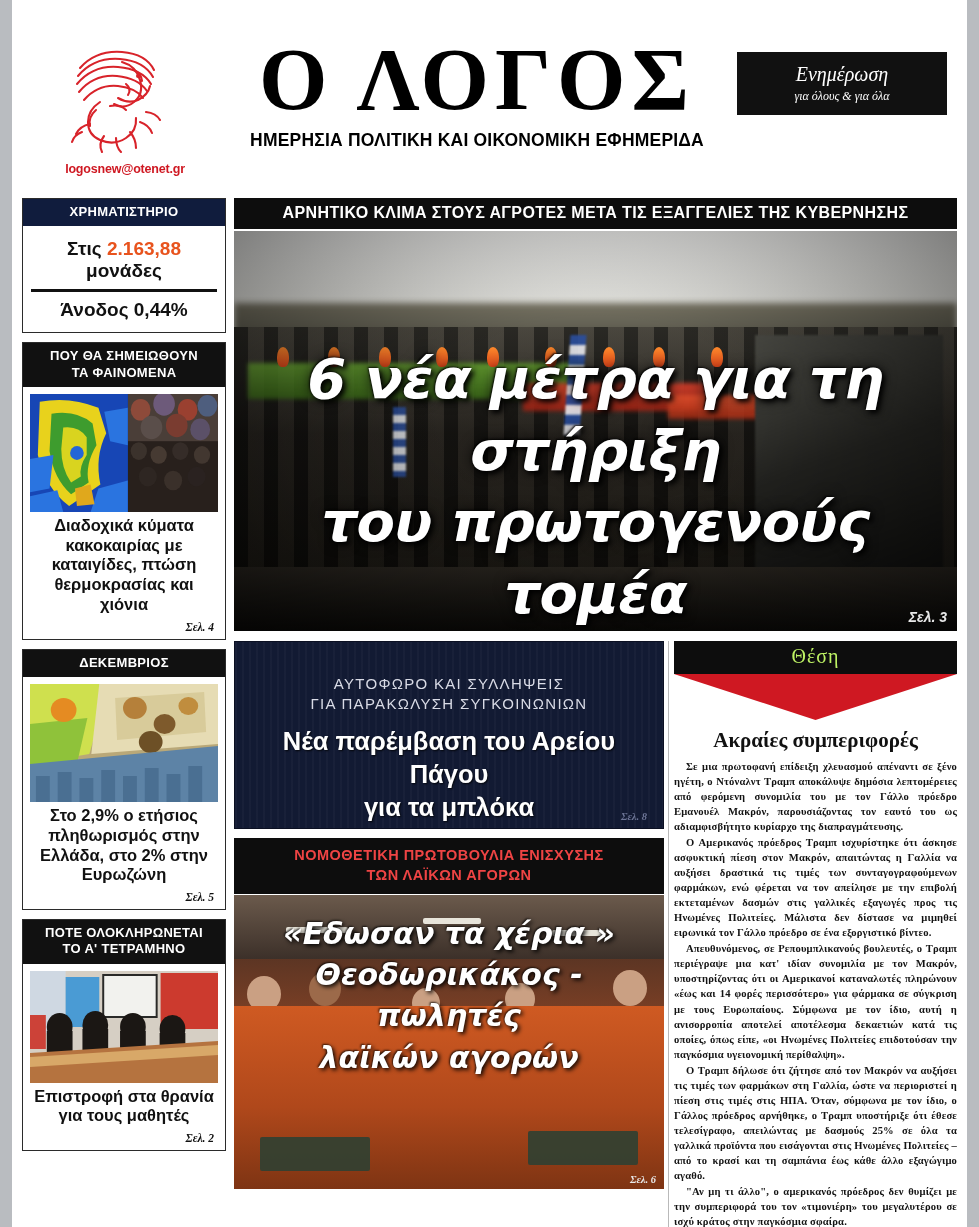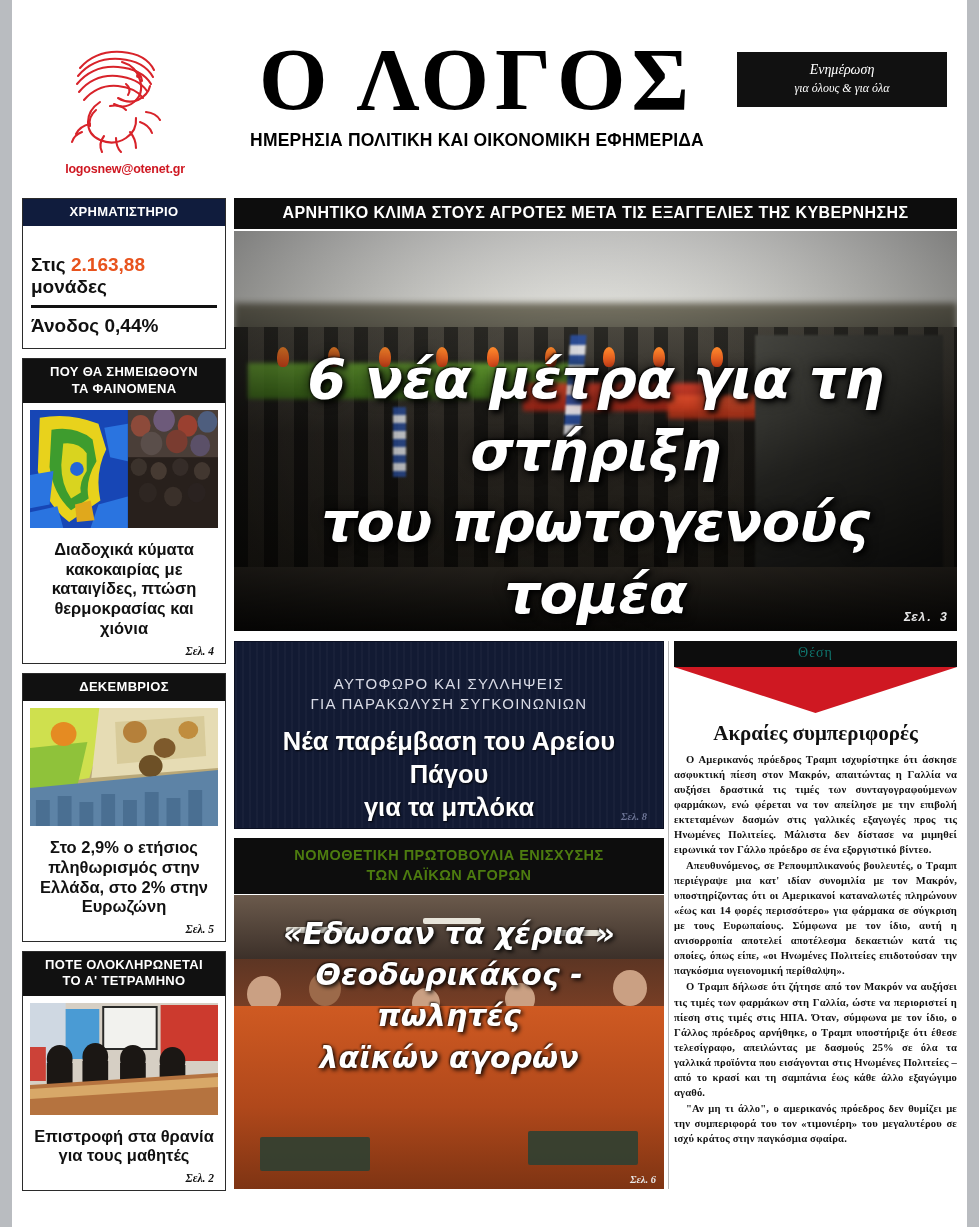--- a/index.html
+++ b/index.html
@@ -70,21 +70,21 @@
   }
   .brand-box {
     margin-top: 4px;
     background: #111; color: #fff;
     padding: 9px 6px 11px;
     text-align: center;
     font-family: "Liberation Serif", serif;
     font-style: italic;
     line-height: 1.35;
   }
-  .brand-box .l1 { font-size: 14px; }
+  .brand-box .l1 { font-size: 20px; }
   .brand-box .l2 { font-size: 12px; }
 
   
   .issue-bar {
     height: 22px;
     background: linear-gradient(#d01a20, #b3141a);
     color: #fff;
     display: flex; align-items: center; justify-content: center;
   }
   .issue-bar span {
@@ -114,37 +114,37 @@
   }
   .lbox-head {
     background: #111; color: #fff;
     text-align: center;
     font-size: 13px; font-weight: bold;
     letter-spacing: 0.3px;
     padding: 5px 2px 6px;
     line-height: 1.25;
   }
   .lbox-head.navy { background: #101c3d; }
-  .lbox-body { padding: 24px 8px 9px; }
+  .lbox-body { padding: 8px 8px 9px; text-align: center; }
 
   .stock-line1 {
     font-size: 19px; font-weight: bold; color: #111;
     padding: 4px 0 7px;
     border-bottom: 3px solid #111;
   }
   .stock-num { color: #e8531d; }
   .stock-line2 {
     font-size: 19px; font-weight: bold; color: #111;
     padding: 7px 0 2px;
   }
 
   .lbox-photo { width: 100%; height: 118px; position: relative; overflow: hidden; }
   .lbox-cap {
     font-size: 16.5px; font-weight: bold; color: #111;
-    line-height: 1.2; padding: 12px 2px 2px; text-align: center;
+    line-height: 1.2; padding: 4px 2px 2px; text-align: center;
   }
   .sel {
     display: block; text-align: right;
     font-family: "Liberation Serif", serif;
     font-size: 11.5px; font-weight: bold; font-style: italic;
     color: #111; padding-top: 4px; padding-right: 4px;
   }
 
   
   .wx { display: flex; width: 100%; height: 100%; }
@@ -237,22 +237,22 @@
     font-family: "DejaVu Sans", sans-serif;
     font-weight: bold; font-style: italic;
     font-size: 56px; line-height: 1.28;
     letter-spacing: -0.5px;
     text-shadow: 3px 3px 5px rgba(0,0,0,.95), -1px -1px 2px rgba(0,0,0,.8),
                  0 0 14px rgba(0,0,0,.8);
     padding: 0 14px;
   }
   .hero-sel {
     position:absolute; right: 10px; bottom: 6px;
-    font-family:Liberation Mono, monospace; font-style: italic;
-    font-size: 12px; font-weight: bold; color: #e8e8e8;
+    font-family:Liberation Sans, sans-serif; font-style: italic;
+    font-size: 14px; font-weight: bold; color: #e8e8e8;
   }
 
   
   .lower {
     display: flex; gap: 10px; margin-top: 10px;
   }
   .lower-left { width: 430px; }
   .lower-right { width: 283px; }
 
   
@@ -279,21 +279,21 @@
     padding: 10px 6px 0;
     text-shadow: 1px 1px 2px rgba(0,0,0,.8);
   }
   .navybox-sel {
     position:absolute; right: 16px; bottom: 6px; z-index: 3;
     font-family:"Liberation Serif", serif; font-style: italic;
     font-size: 10.5px; font-weight: bold; color: #6d7596;
   }
 
   .blackbar2 {
-    background:#0d0d0d; color:#4d7c0f; text-align:center;
+    background:#0d0d0d; color:#ef4444; text-align:center;
     font-size: 14.5px; font-weight: bold; letter-spacing: .5px;
     line-height: 1.4; padding: 7px 6px 8px; margin-top: 9px;
   }
 
   .meetphoto {
     position: relative; height: 294px; overflow: hidden;
     background: linear-gradient(180deg,#3a2a22 0%, #7a3f25 40%, #c2521f 65%, #8e3f1c 100%);
     margin-top: 1px;
   }
   .mp-ceiling {
@@ -325,23 +325,23 @@
   }
   .meet-sel {
     position:absolute; right: 8px; bottom: 4px;
     font-family:"Liberation Serif", serif; font-style:italic;
     font-size: 10.5px; font-weight:bold; color:#e9e9e9;
   }
 
   
   .opinion { position: relative; }
   .op-head {
-    background:#0d0d0d; color:#0f766e; text-align:center;
+    background:#0d0d0d; color:#bef264; text-align:center;
     font-family:"Liberation Serif", serif;
-    font-size: 14px; padding: 4px 0 6px;
+    font-size: 20px; padding: 4px 0 6px;
     letter-spacing: 1px;
   }
   .op-tri {
     width: 100%; height: 46px;
     background: #cf1822;
     clip-path: polygon(0 0, 100% 0, 50% 100%);
   }
   .op-title {
     text-align:center;
     font-family:"Liberation Serif", serif;
@@ -628,20 +628,21 @@
             <span class="meet-sel">Σελ. 6</span>
           </div>
         </div>
 
         <div class="lower-right opinion">
           <span class="op-divider"></span>
           <div class="op-head">Θέση</div>
           <div class="op-tri"></div>
           <div class="op-title">Ακραίες συμπεριφορές</div>
           <div class="op-body">
+            <p>Σε μια πρωτοφανή επίδειξη χλευασμού απέναντι σε ξένο ηγέτη, ο Ντόναλντ Τραμπ αποκάλυψε δημόσια λεπτομέρειες από φερόμενη συνομιλία του με τον Γάλλο πρόεδρο Εμανουέλ Μακρόν, παρουσιάζοντας τον εαυτό του ως αδιαμφισβήτητο κυρίαρχο της διαπραγμάτευσης.</p>
             <p>Ο Αμερικανός πρόεδρος Τραμπ ισχυρίστηκε ότι άσκησε ασφυκτική πίεση στον Μακρόν, απαιτώντας η Γαλλία να αυξήσει δραστικά τις τιμές των συνταγογραφούμενων φαρμάκων, ενώ φέρεται να τον απείλησε με την επιβολή εκτεταμένων δασμών στις γαλλικές εξαγωγές προς τις Ηνωμένες Πολιτείες. Μάλιστα δεν δίστασε να μιμηθεί ειρωνικά τον Γάλλο πρόεδρο σε ένα εξοργιστικό βίντεο.</p>
             <p>Απευθυνόμενος, σε Ρεπουμπλικανούς βουλευτές, ο Τραμπ περιέγραψε μια κατ' ιδίαν συνομιλία με τον Μακρόν, υποστηρίζοντας ότι οι Αμερικανοί καταναλωτές πληρώνουν «έως και 14 φορές περισσότερο» για φάρμακα σε σύγκριση με τους Ευρωπαίους. Σύμφωνα με τον ίδιο, αυτή η ανισορροπία αποτελεί αποτέλεσμα δεκαετιών κατά τις οποίες, όπως είπε, «οι Ηνωμένες Πολιτείες επιδοτούσαν την παγκόσμια υγειονομική περίθαλψη».</p>
             <p>Ο Τραμπ δήλωσε ότι ζήτησε από τον Μακρόν να αυξήσει τις τιμές των φαρμάκων στη Γαλλία, ώστε να περιοριστεί η πίεση στις τιμές στις ΗΠΑ. Όταν, σύμφωνα με τον ίδιο, ο Γάλλος πρόεδρος αρνήθηκε, ο Τραμπ υποστήριξε ότι έθεσε τελεσίγραφο, απειλώντας με δασμούς 25% σε όλα τα γαλλικά προϊόντα που εισάγονται στις Ηνωμένες Πολιτείες – από το κρασί και τη σαμπάνια έως κάθε άλλο εξαγώγιμο αγαθό.</p>
             <p>"Αν μη τι άλλο", ο αμερικανός πρόεδρος δεν θυμίζει με την συμπεριφορά του τον «τιμονιέρη» του μεγαλυτέρου σε ισχύ κράτος στην παγκόσμια σφαίρα.</p>
           </div>
 
         </div>
 
       </div>
     </div>

